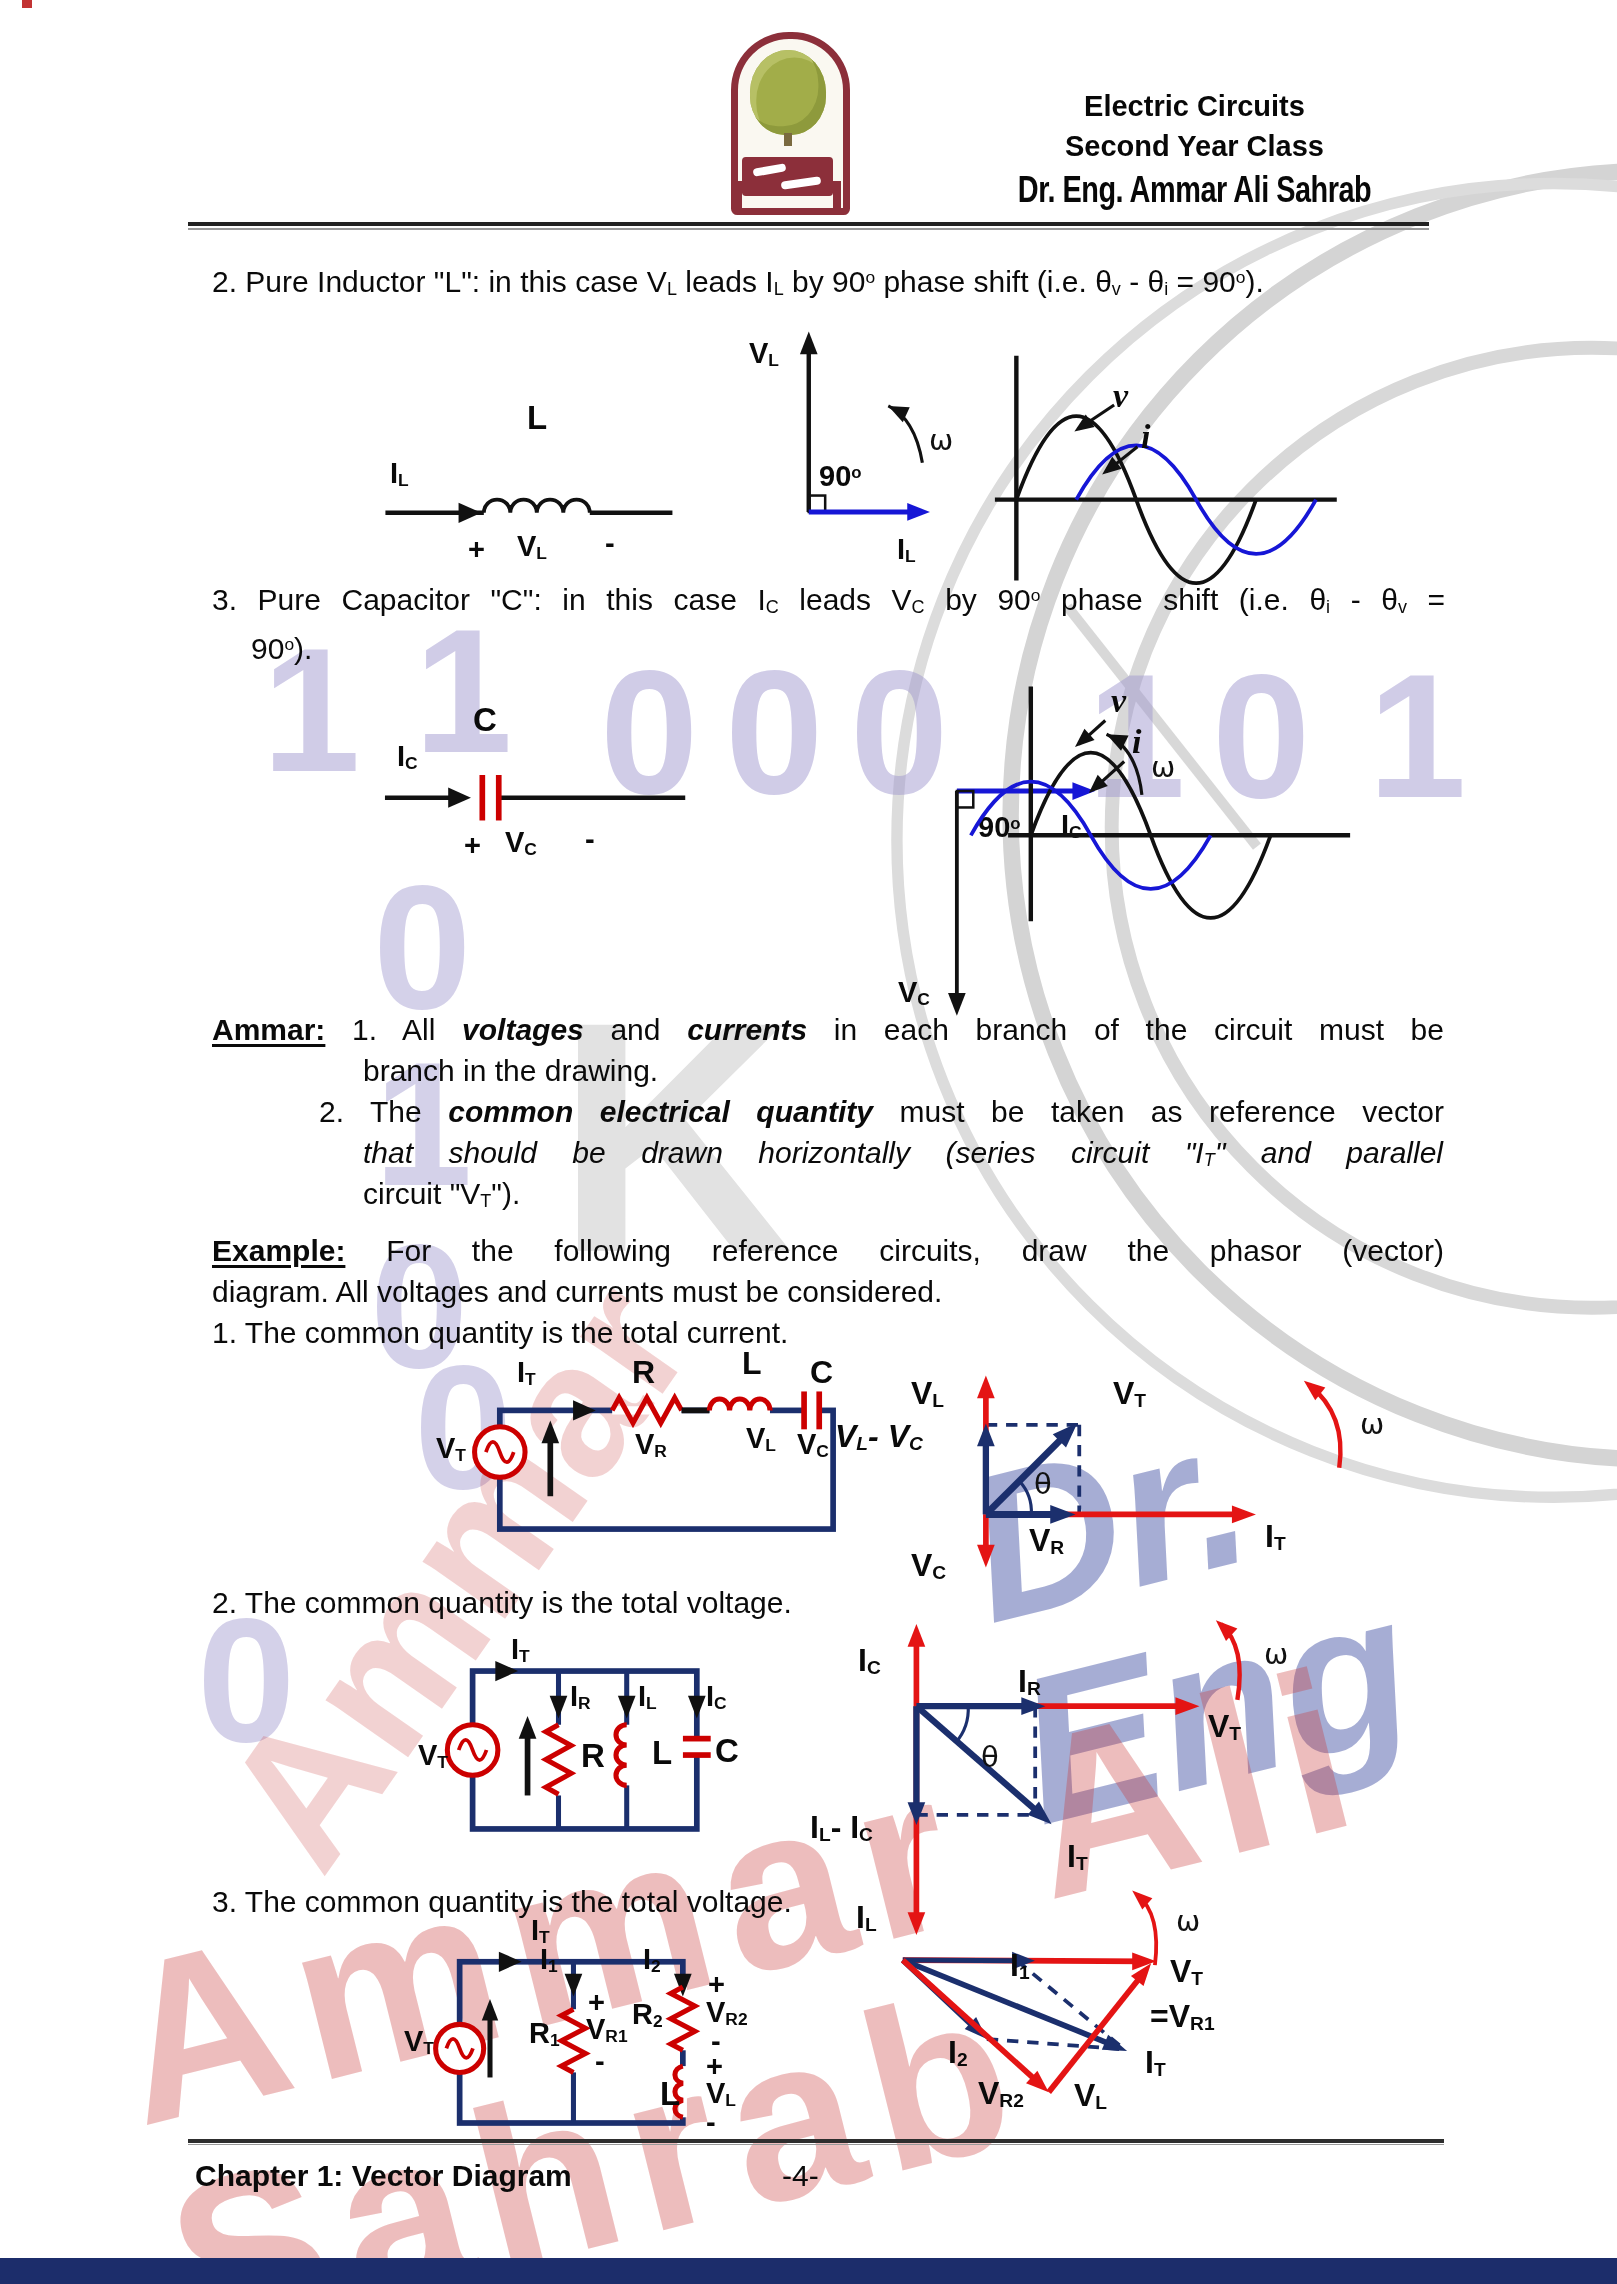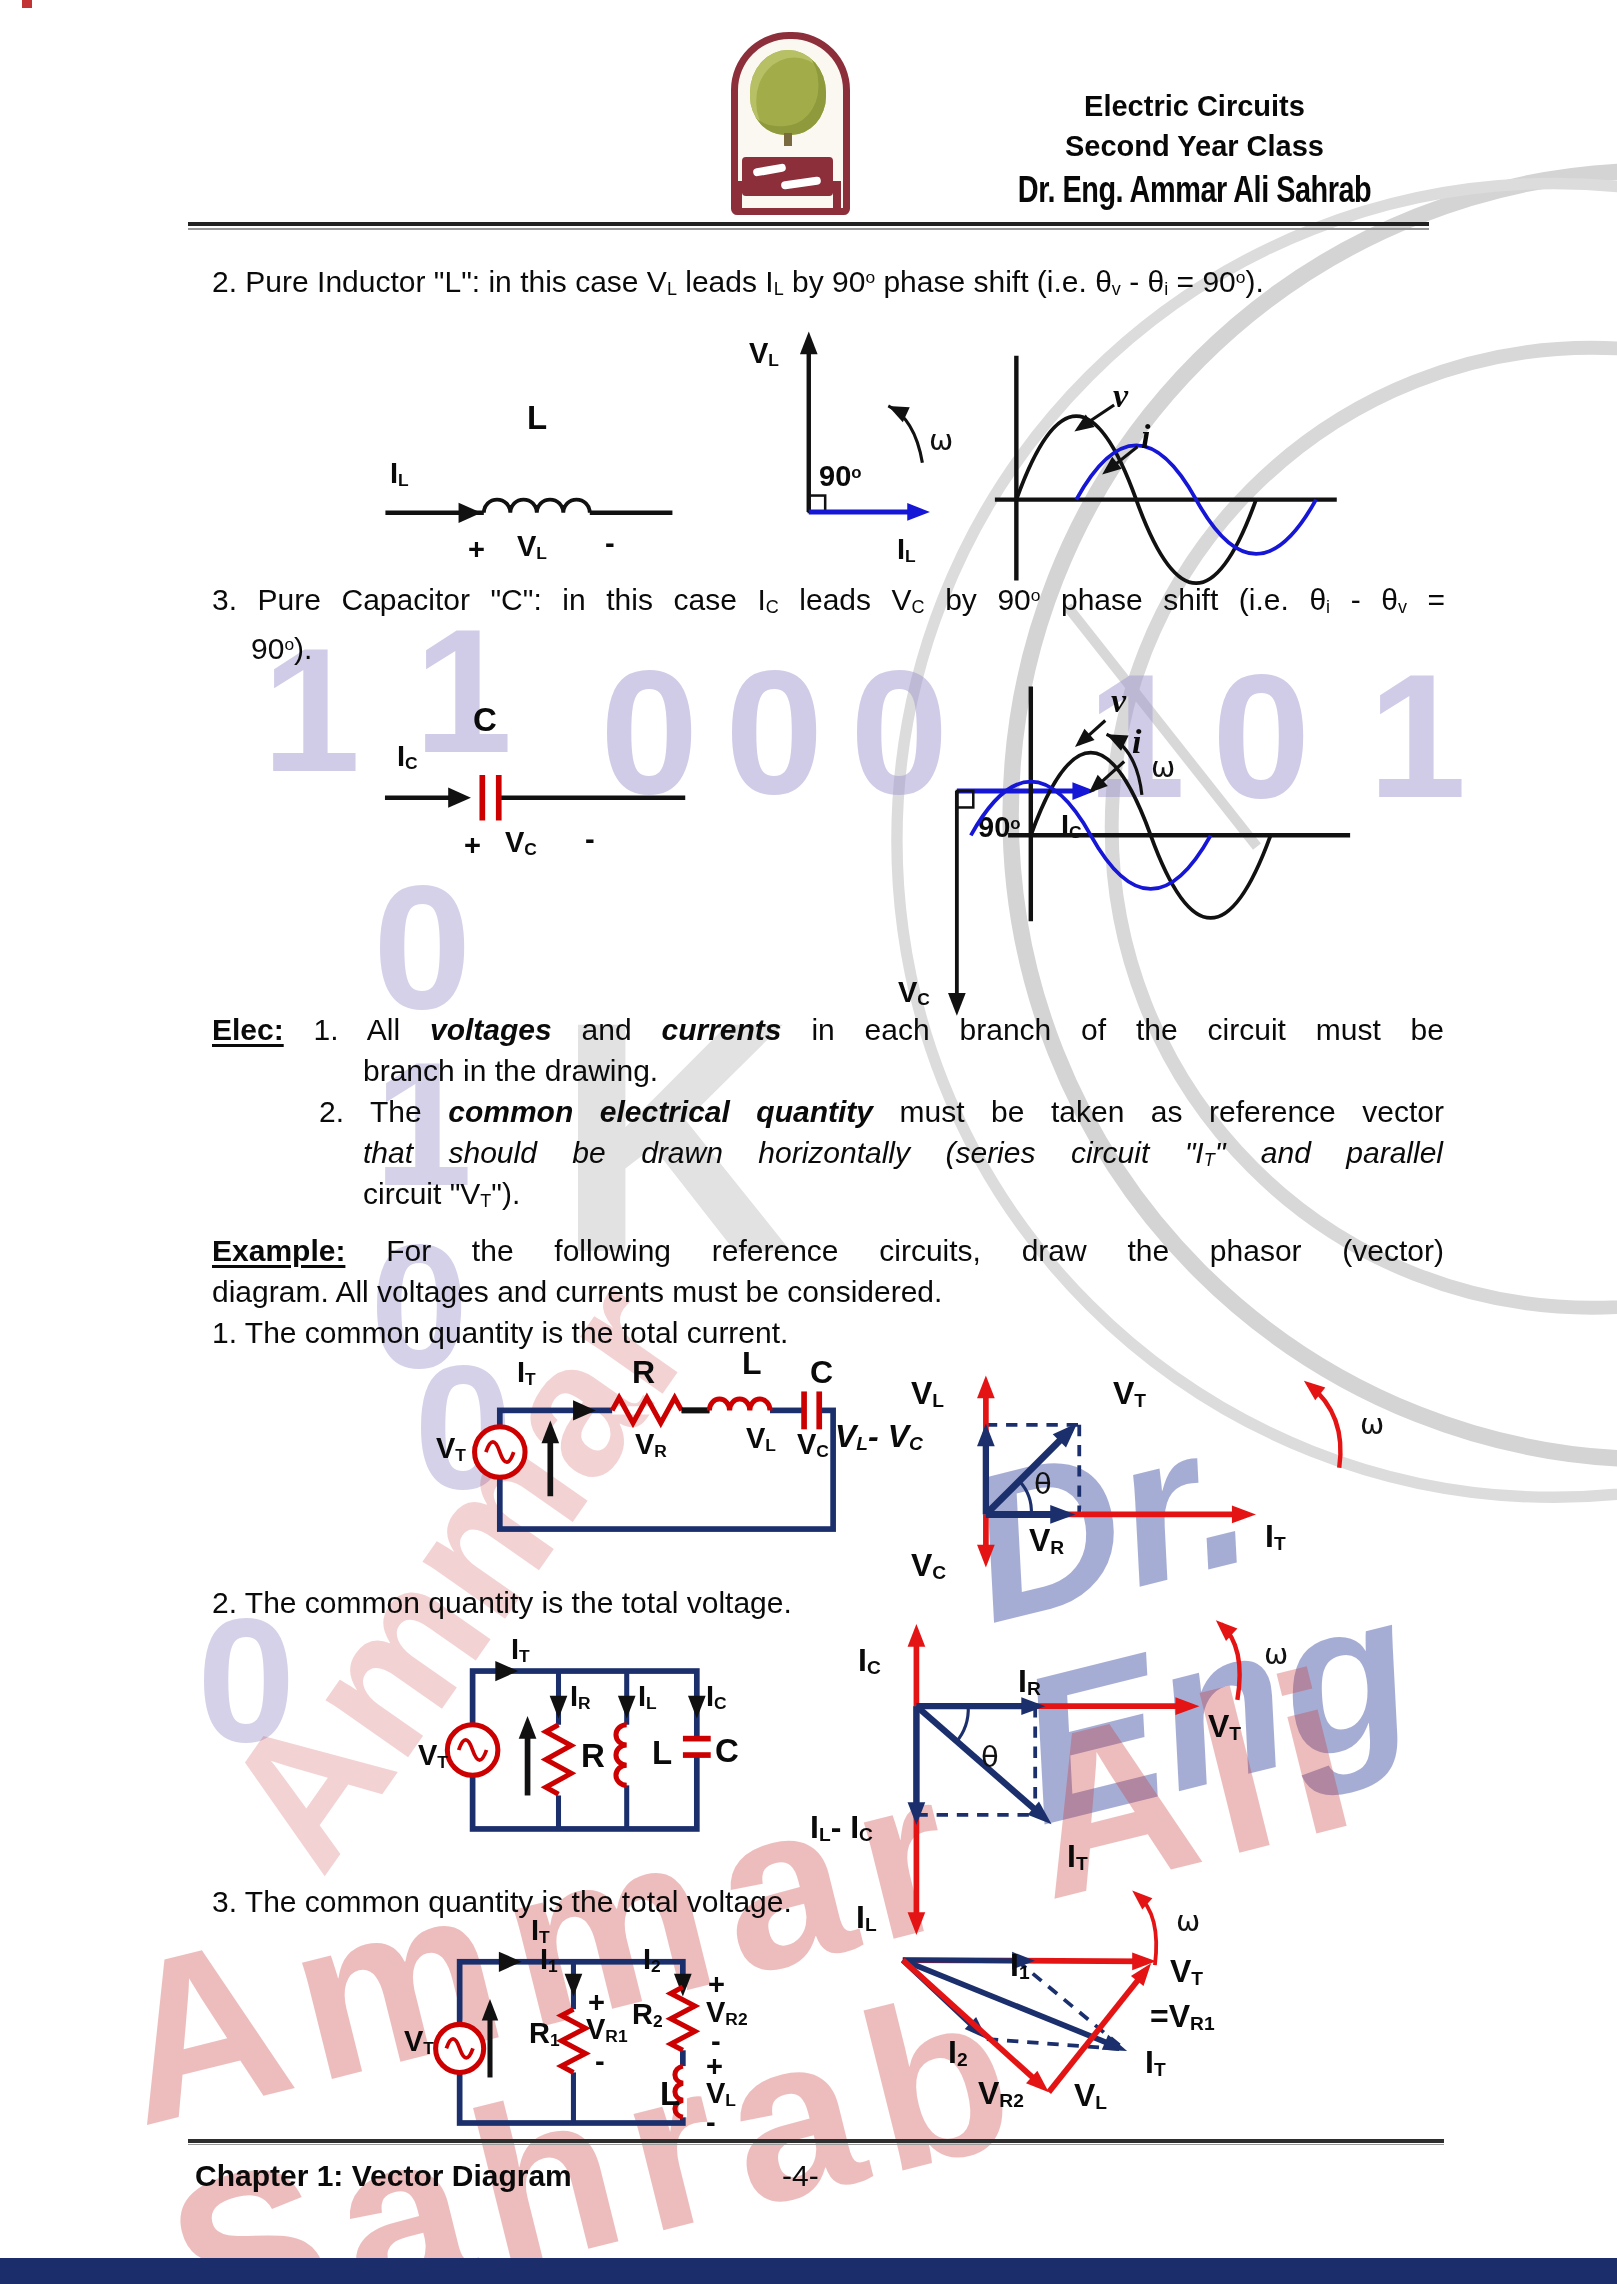--- a/index.html
+++ b/index.html
@@ -154,21 +154,21 @@
     <path d="M-43,252 q95,-170 190,0 q95,170 190,0" fill="none" stroke="#1616d6" stroke-width="6"></path>
     <line x1="170" y1="70" x2="128" y2="108" stroke="#111" stroke-width="5"></line>
     <polygon points="122,112 153,101 137,83" fill="#111"></polygon>
     <line x1="200" y1="135" x2="150" y2="180" stroke="#111" stroke-width="5"></line>
     <polygon points="144,185 174,174 158,156" fill="#111"></polygon>
   </svg>
   <div class="lbl it" style="left:1111px;top:684px;font-size:34px;">v</div>
   <div class="lbl it" style="left:1132px;top:725px;font-size:34px;">i</div>
 
   <div class="txt just" style="left:212px;top:1010px;width:1232px;">
-    <span class="ulb">Elec:</span><span><span> 1. All </span><span class="bi">voltages</span><span> and </span><span class="bi">currents</span><span> in each branch of the circuit must be</span></span>
+    <span class="ulb">Ammar:</span><span><span> 1. All </span><span class="bi">voltages</span><span> and </span><span class="bi">currents</span><span> in each branch of the circuit must be</span></span>
   </div>
   <div class="txt" style="left:363px;top:1051px;"><span>branch in the drawing.</span></div>
   <div class="txt just" style="left:319px;top:1092px;width:1125px;"><span>2. The </span><span class="bi">common electrical quantity</span><span> must be taken as reference vector</span></div>
   <div class="txt just" style="left:363px;top:1133px;width:1080px;font-style:italic;"><span>that should be drawn horizontally (series circuit "I</span><span class="sub">T</span><span>" and parallel</span></div>
   <div class="txt" style="left:363px;top:1174px;"><span>circuit "V</span><span class="sub">T</span><span>").</span></div>
 
   <div class="txt just" style="left:212px;top:1231px;width:1232px;">
     <span class="ulb">Example:</span><span><span> For the following reference circuits, draw the phasor (vector)</span></span>
   </div>
   <div class="txt" style="left:212px;top:1272px;"><span>diagram. All voltages and currents must be considered.</span></div>

